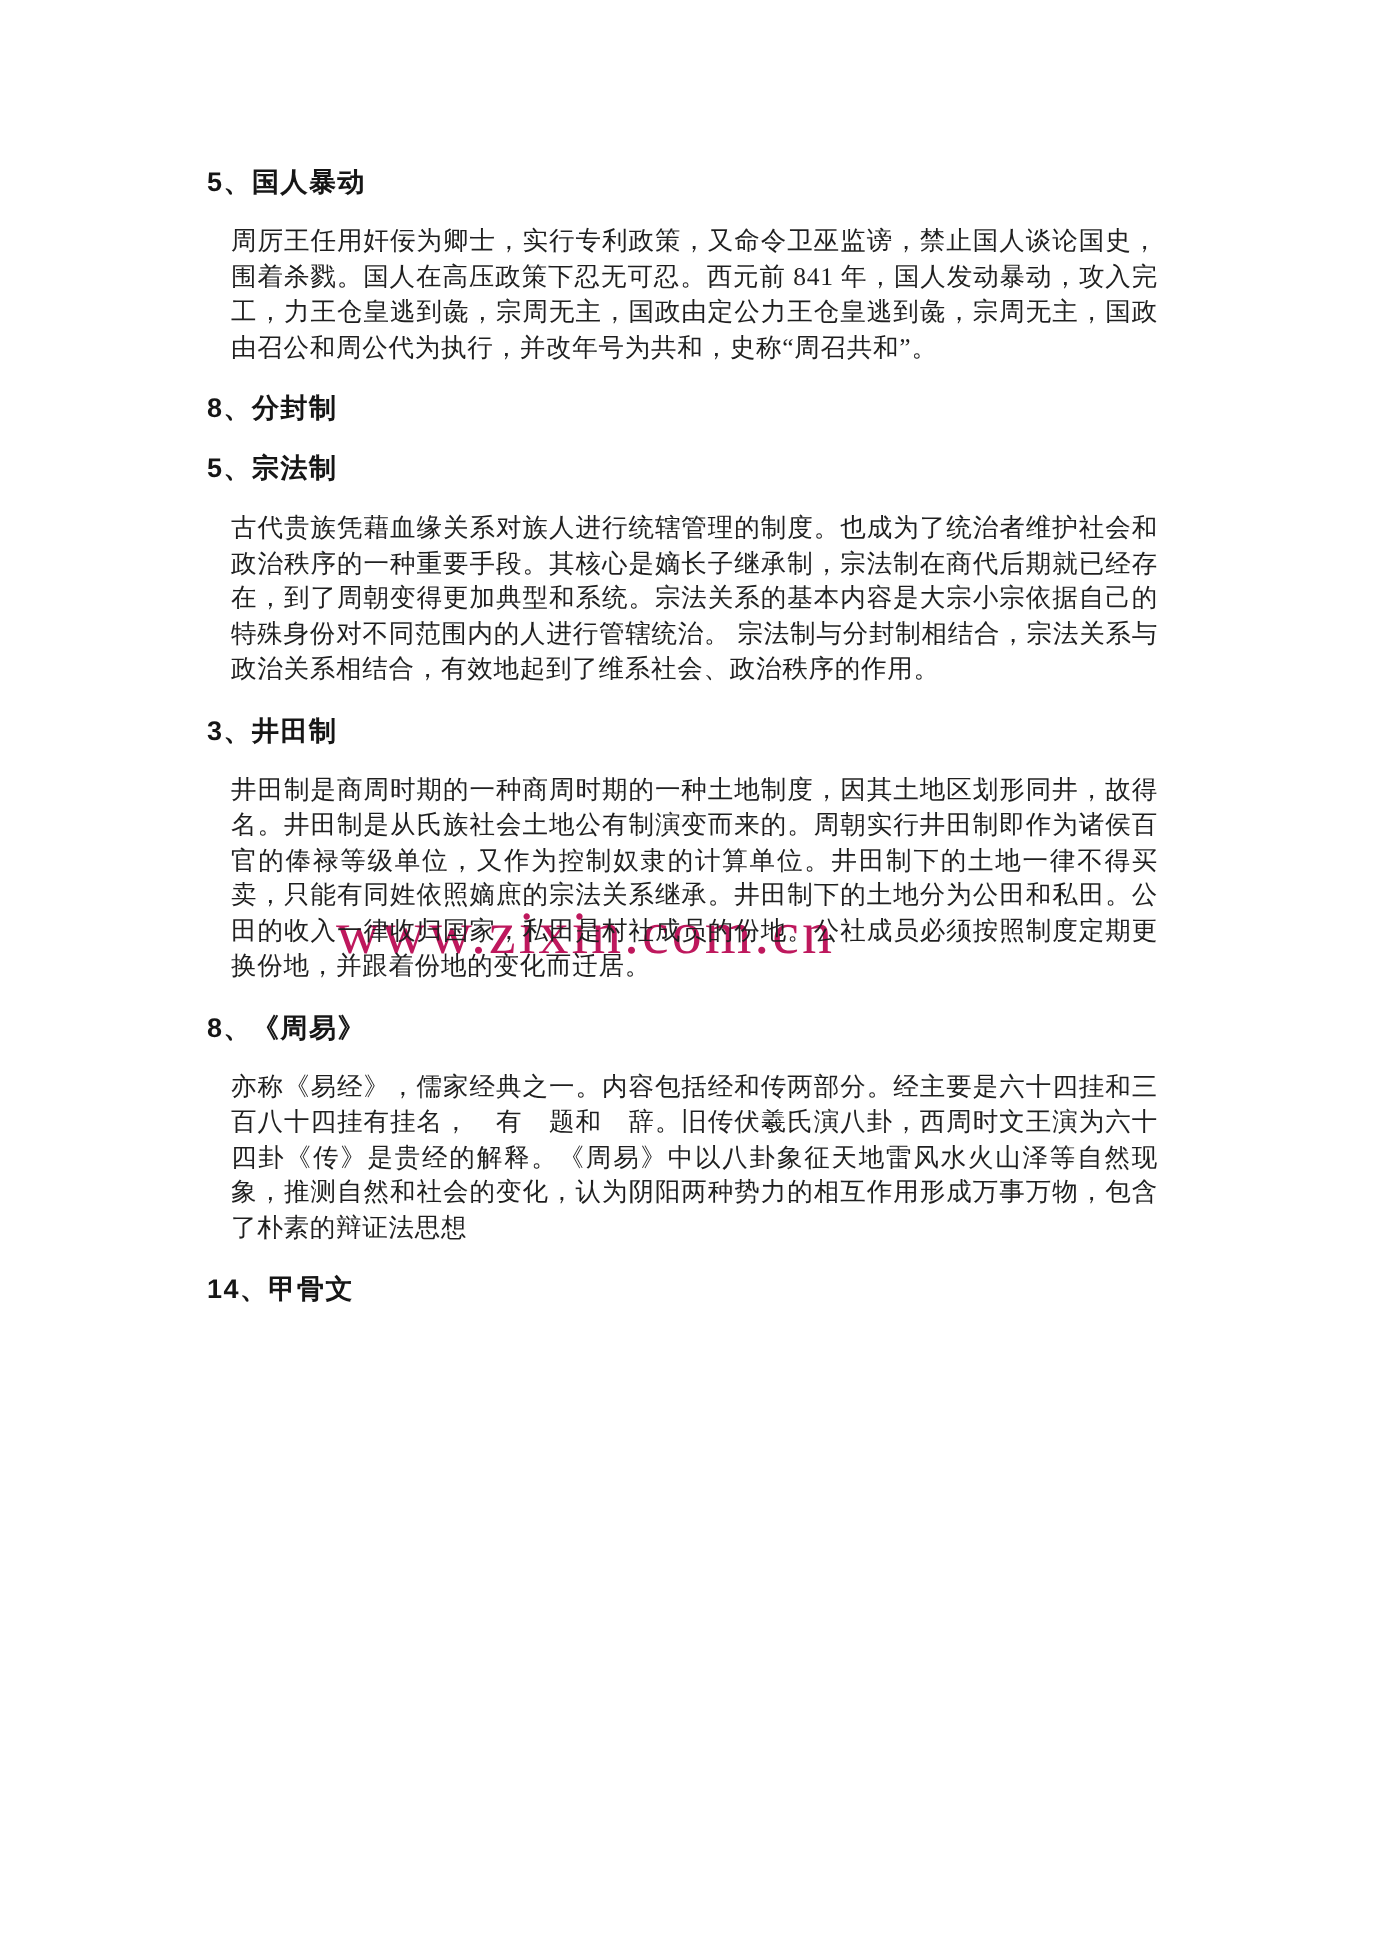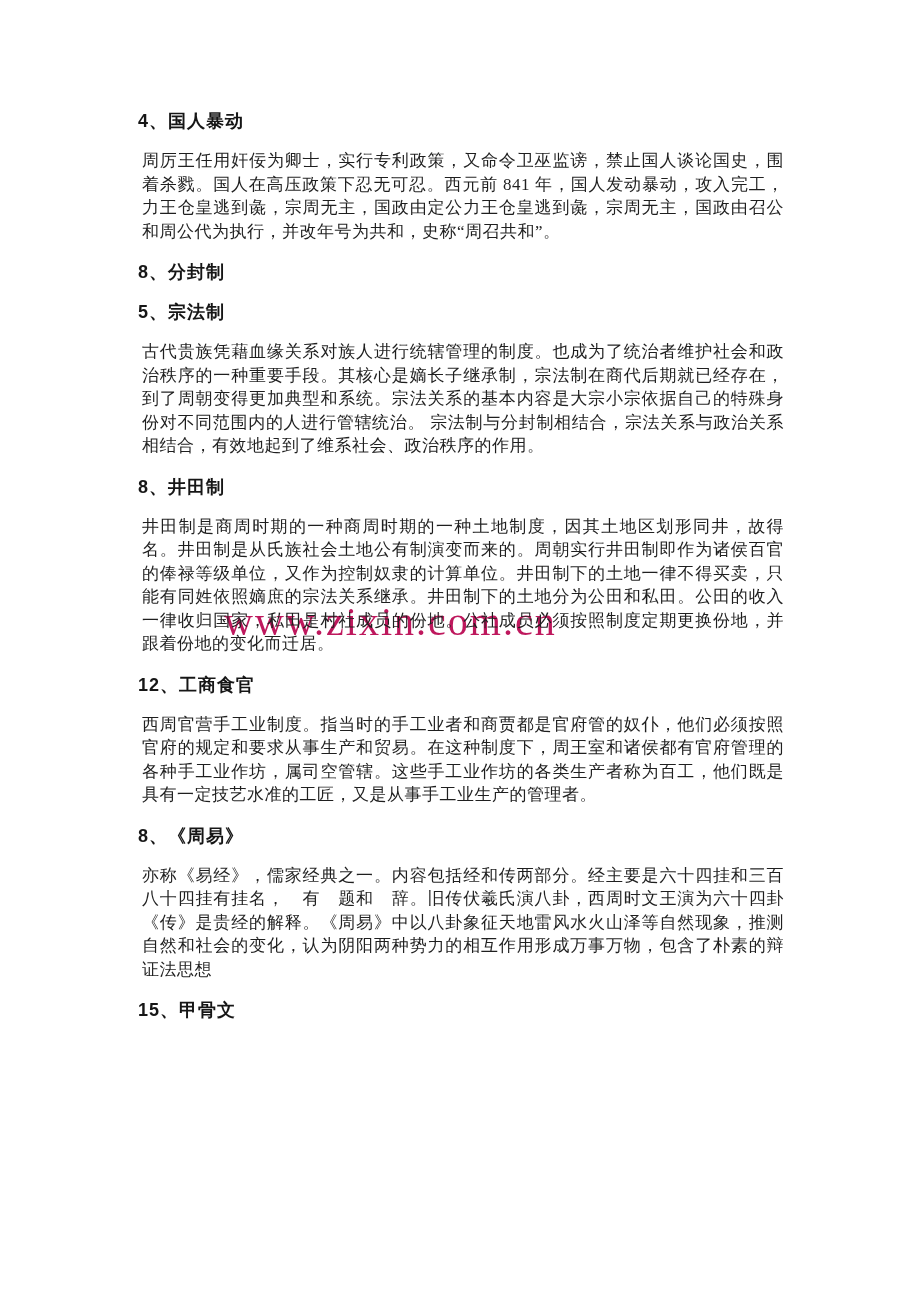--- a/index.html
+++ b/index.html
@@ -42,61 +42,57 @@
     line-height: 22px;
     font-weight: bold;
     color: #161616;
     margin: 0 0 17px 0;
     letter-spacing: 1px;
   }
   .section-body {
     font-size: 17px;
     line-height: 23.5px;
     color: #1f1f1f;
-    margin: 4px;
+    margin: 16px;
     text-align: justify;
     letter-spacing: 0.5px;
   }
 </style>
 </head>
 <body>
 
 <div class="page">
 
   <div class="watermark">www.zixin.com.cn</div>
 
   <div class="content">
 
     <div class="section">
-      <h2 class="section-heading">4、国人暴动</h2>
+      <h2 class="section-heading">5、国人暴动</h2>
       <p class="section-body">周厉王任用奸佞为卿士，实行专利政策，又命令卫巫监谤，禁止国人谈论国史，围着杀戮。国人在高压政策下忍无可忍。西元前 841 年，国人发动暴动，攻入完工，力王仓皇逃到彘，宗周无主，国政由定公力王仓皇逃到彘，宗周无主，国政由召公和周公代为执行，并改年号为共和，史称“周召共和”。</p>
     </div>
 
     <div class="section">
       <h2 class="section-heading">8、分封制</h2>
     </div>
 
     <div class="section">
       <h2 class="section-heading">5、宗法制</h2>
       <p class="section-body">古代贵族凭藉血缘关系对族人进行统辖管理的制度。也成为了统治者维护社会和政治秩序的一种重要手段。其核心是嫡长子继承制，宗法制在商代后期就已经存在，到了周朝变得更加典型和系统。宗法关系的基本内容是大宗小宗依据自己的特殊身份对不同范围内的人进行管辖统治。 宗法制与分封制相结合，宗法关系与政治关系相结合，有效地起到了维系社会、政治秩序的作用。</p>
     </div>
 
     <div class="section">
-      <h2 class="section-heading">8、井田制</h2>
+      <h2 class="section-heading">3、井田制</h2>
       <p class="section-body">井田制是商周时期的一种商周时期的一种土地制度，因其土地区划形同井，故得名。井田制是从氏族社会土地公有制演变而来的。周朝实行井田制即作为诸侯百官的俸禄等级单位，又作为控制奴隶的计算单位。井田制下的土地一律不得买卖，只能有同姓依照嫡庶的宗法关系继承。井田制下的土地分为公田和私田。公田的收入一律收归国家，私田是村社成员的份地。公社成员必须按照制度定期更换份地，并跟着份地的变化而迁居。</p>
     </div>
 
-    <div class="section">
-      <h2 class="section-heading">12、工商食官</h2>
-      <p class="section-body">西周官营手工业制度。指当时的手工业者和商贾都是官府管的奴仆，他们必须按照官府的规定和要求从事生产和贸易。在这种制度下，周王室和诸侯都有官府管理的各种手工业作坊，属司空管辖。这些手工业作坊的各类生产者称为百工，他们既是具有一定技艺水准的工匠，又是从事手工业生产的管理者。</p>
-    </div>
 
     <div class="section">
       <h2 class="section-heading">8、《周易》</h2>
       <p class="section-body">亦称《易经》，儒家经典之一。内容包括经和传两部分。经主要是六十四挂和三百八十四挂有挂名，　有　题和　辞。旧传伏羲氏演八卦，西周时文王演为六十四卦《传》是贵经的解释。《周易》中以八卦象征天地雷风水火山泽等自然现象，推测自然和社会的变化，认为阴阳两种势力的相互作用形成万事万物，包含了朴素的辩证法思想</p>
     </div>
 
     <div class="section">
-      <h2 class="section-heading">15、甲骨文</h2>
+      <h2 class="section-heading">14、甲骨文</h2>
     </div>
 
   </div>
 </div>
 
 </body></html>

